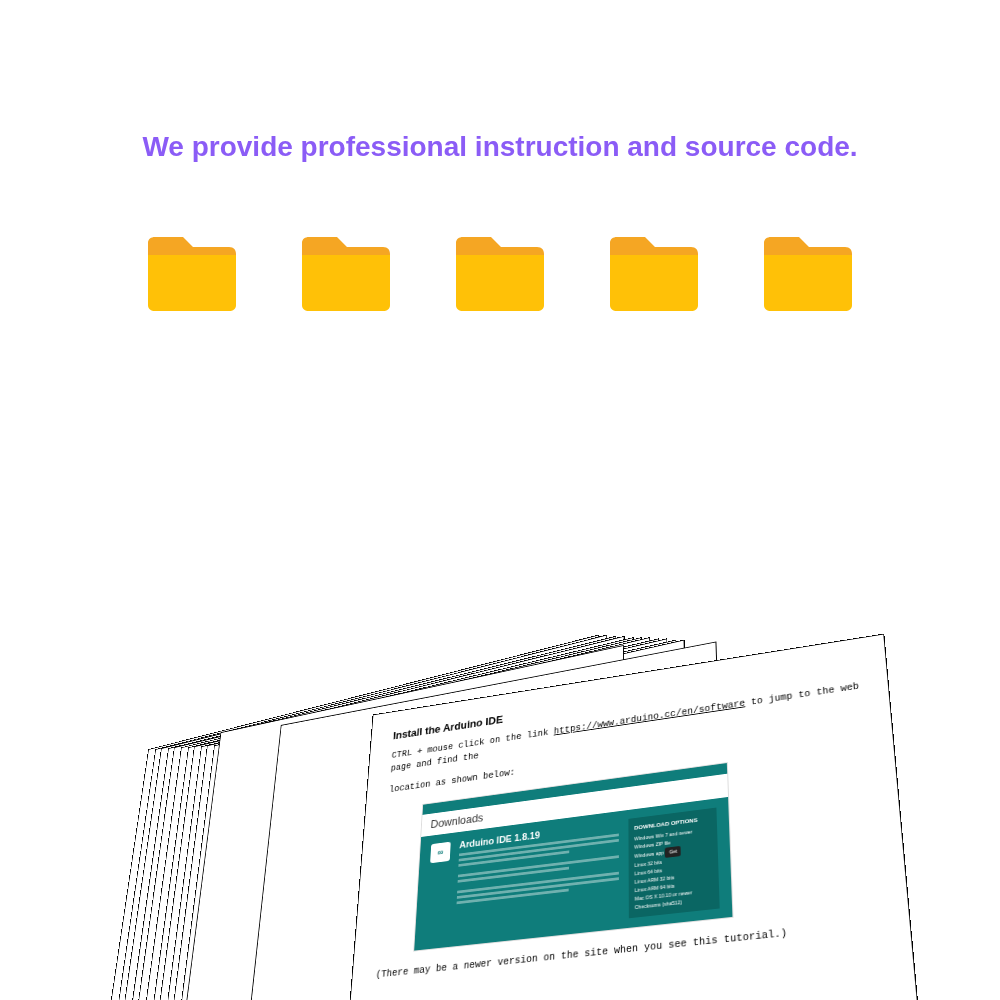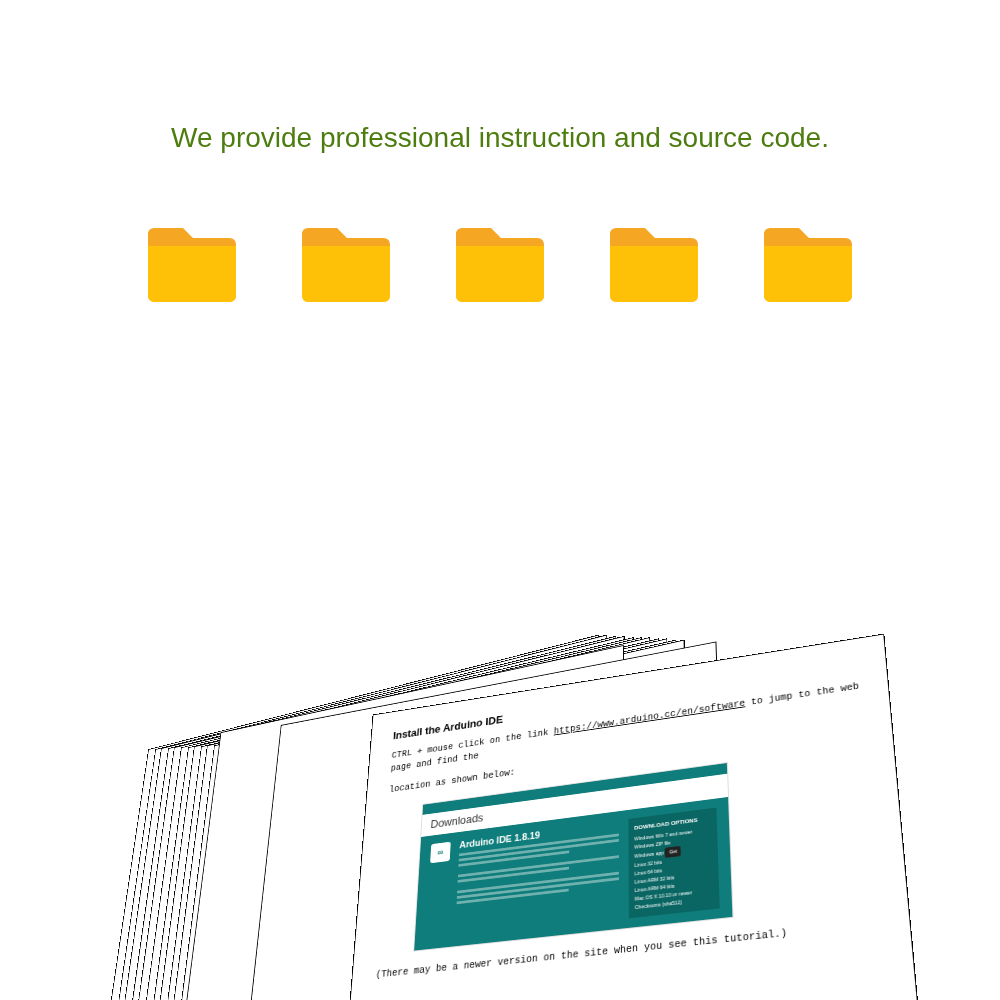--- a/index.html
+++ b/index.html
@@ -15,24 +15,24 @@
     text-align: center;
     padding-top: 108px;
   }
   .title {
     font-size: 52px;
     font-weight: 900;
     letter-spacing: -0.5px;
     color: #000;
   }
   .subtitle {
-    margin-top: 14px;
+    margin-top: 23px;
     font-size: 28px;
-    font-weight: 400;
-    color: #4d7c0f;
+    font-weight: 700;
+    color: #8b5cf6;
   }
   .folders {
     display: flex;
     justify-content: center;
     gap: 58px;
     margin-top: 72px;
   }
   .folder-icon svg { display: block; }
 
   

